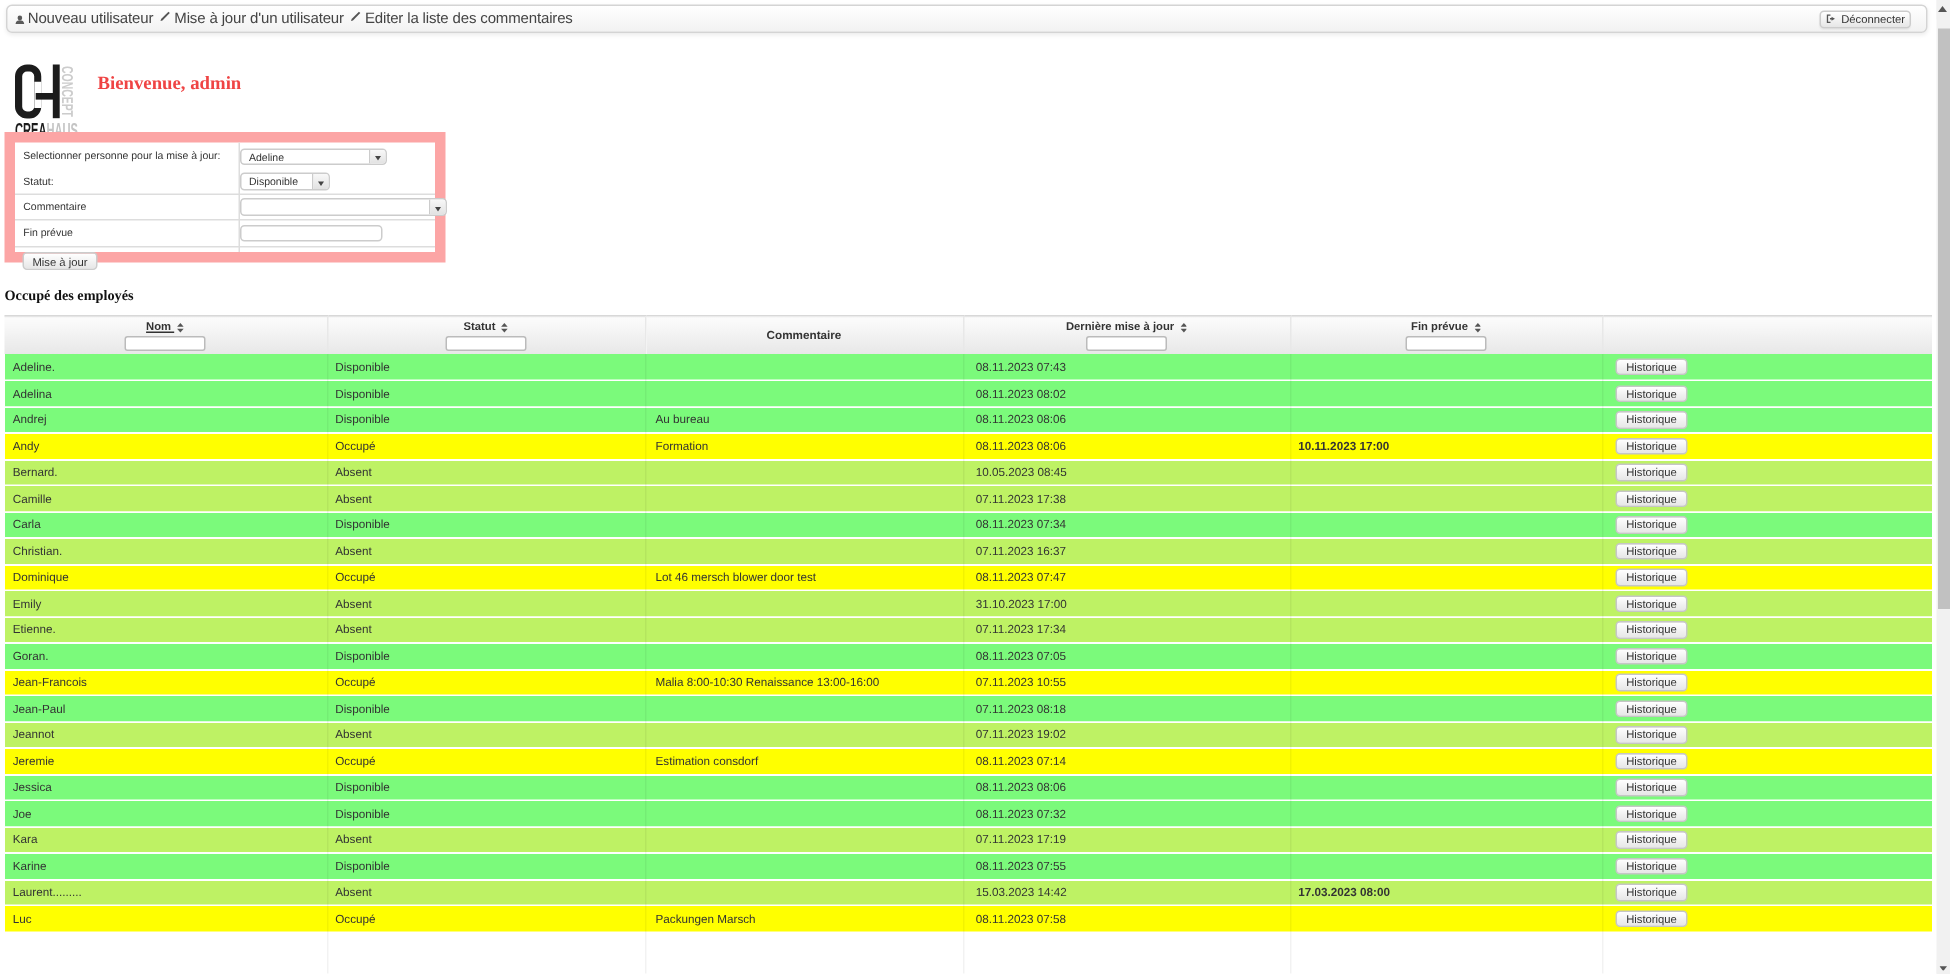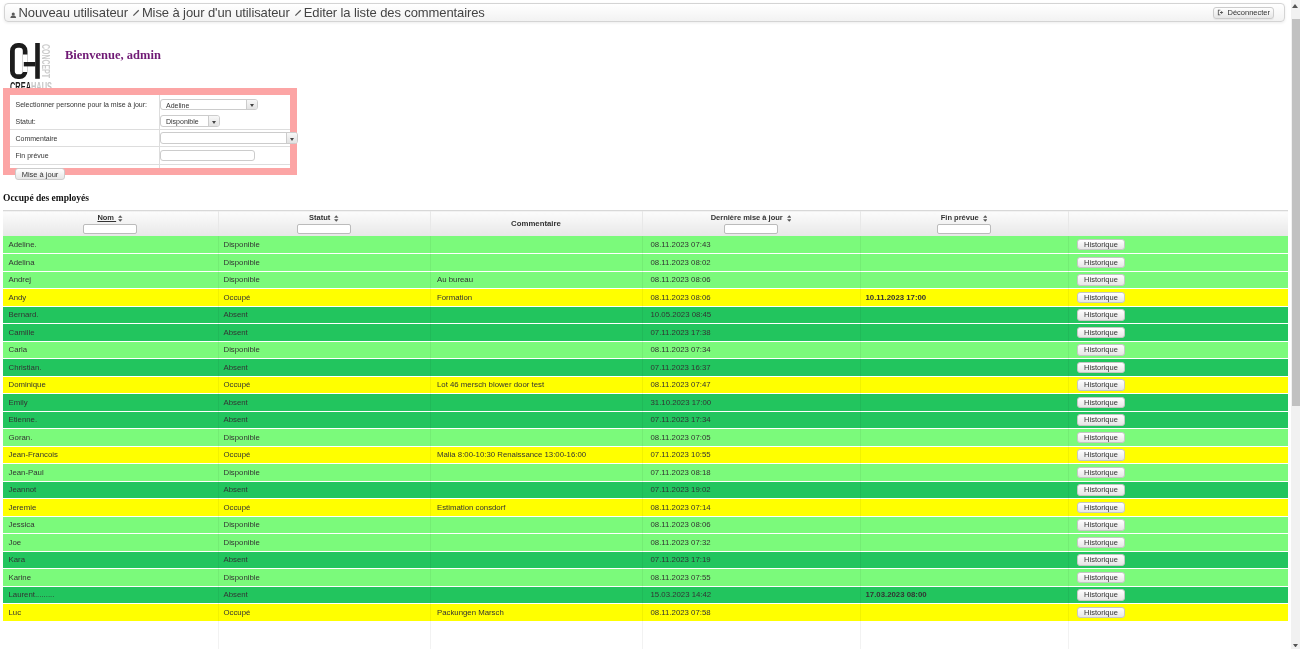--- a/index.html
+++ b/index.html
@@ -6,32 +6,32 @@
   html,body { width:1300px; height:649px; overflow:hidden; background:#fff;
     font-family:"Liberation Sans", sans-serif; }
   .abs { position:absolute; }
 
   
   #navbar { left:4px; top:3px; width:1281px; height:19px;
     background:linear-gradient(#ffffff,#f2f2f2);
     border:1px solid #d4d4d4; border-radius:4px;
     box-shadow:0 1px 3px rgba(0,0,0,.08); }
   #navbar .links { position:absolute; left:5px; top:0; height:17px;
-    display:flex; align-items:center; font-size:13px; letter-spacing:-0.1px; color:#444; }
+    display:flex; align-items:center; font-size:10px; letter-spacing:-0.1px; color:#444; }
   #navbar .links .ic { margin:0 2px 0 0; display:inline-block; }
   #navbar .links .lnk { margin-right:4px; }
   #logout { position:absolute; right:10px; top:2.5px; width:61px; height:12.5px;
     background:linear-gradient(#ffffff,#e6e6e6); border:1px solid #ccc;
     border-radius:3px; font-size:7.5px; color:#333; display:flex;
     align-items:center; justify-content:center; box-shadow:0 1px 1px rgba(0,0,0,.05);}
 
   
   #logo { left:10px; top:42px; width:56px; height:50px; }
   #welcome { left:65px; top:47.5px; font-family:"Liberation Serif", serif;
-    font-weight:bold; font-size:12.5px; color:#701a75; }
+    font-weight:bold; font-size:12.5px; color:#ef4444; }
 
   
   #form { left:2.5px; top:88px; width:294px; height:86.5px;
     border:7px solid #fca5a5; font-size:7px; color:#333; }
   .fsep { position:absolute; left:0; width:100%; border-top:1px solid #ddd; }
   .vline { position:absolute; left:149.5px; top:0; bottom:0; border-left:1px solid #ddd; }
   .flabel { position:absolute; left:6px; }
   .sel { position:absolute; background:#fff; border:1px solid #ccc; border-radius:3px;
     font-size:7px; color:#333; }
   .sel .txt { position:absolute; left:5px; top:2px; }
@@ -65,21 +65,21 @@
     border-radius:2px; display:block; margin:0 auto; }
   #tbl tbody td { height:17.5px; border-top:1px solid #fff; padding:0 0 0 7px;
     overflow:hidden; white-space:nowrap; }
   #tbl tbody td:first-child { padding-left:6px; }
   #tbl tbody tr:first-child td { border-top:none; }
   #tbl tbody td:nth-child(2) { padding-left:5.5px; }
   #tbl tbody td:nth-child(4) { padding-left:8.5px; }
   #tbl tbody td:nth-child(5) { padding-left:5.5px;font-weight:bold; }
   tr.g { background:#7bfa7b; }
   tr.y { background:#ffff00; }
-  tr.p { background:#22c55e; }
+  tr.p { background:#bef264; }
   .hist { display:inline-block; width:48px; height:11.5px; margin-left:2px;
     background:linear-gradient(#ffffff,#e6e6e6); border:1px solid #c6c6c6;
     border-radius:3px; font-size:7.5px; color:#333; text-align:center;
     line-height:10.5px; }
   .sort { display:inline-block; vertical-align:-1.5px; margin-left:2px; }
 
   
   #sb { left:1290.5px; top:0; width:9.5px; height:649px; background:#f1f1f1; }
   #sb .thumb { position:absolute; left:1px; top:19px; width:8px; height:387px; background:#c1c1c1; }
   #sb .ar { position:absolute; left:0; width:9.5px; height:13px; background:#f1f1f1; }

